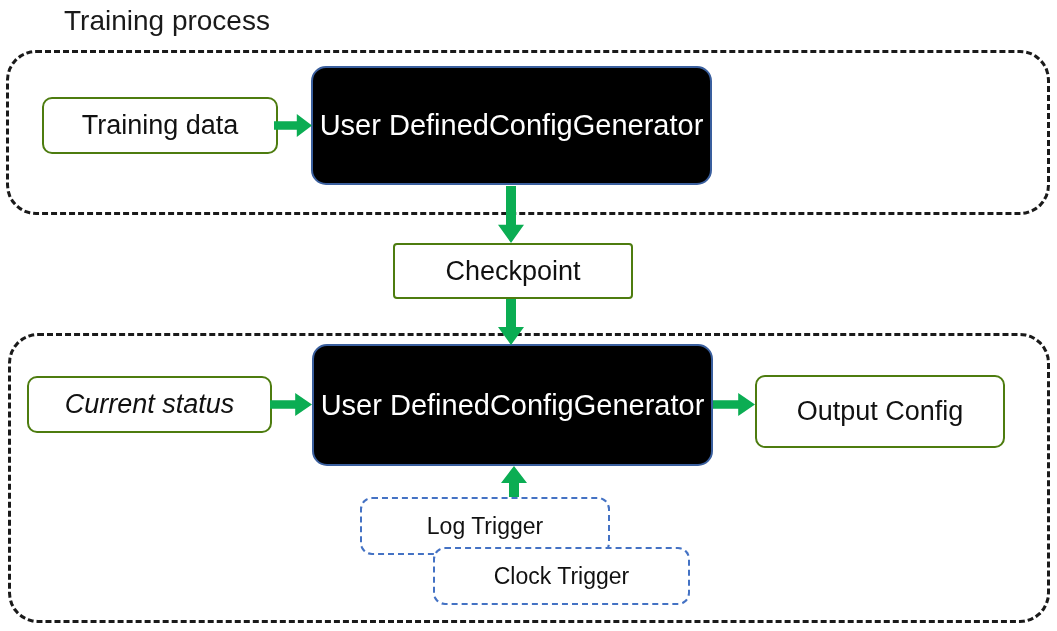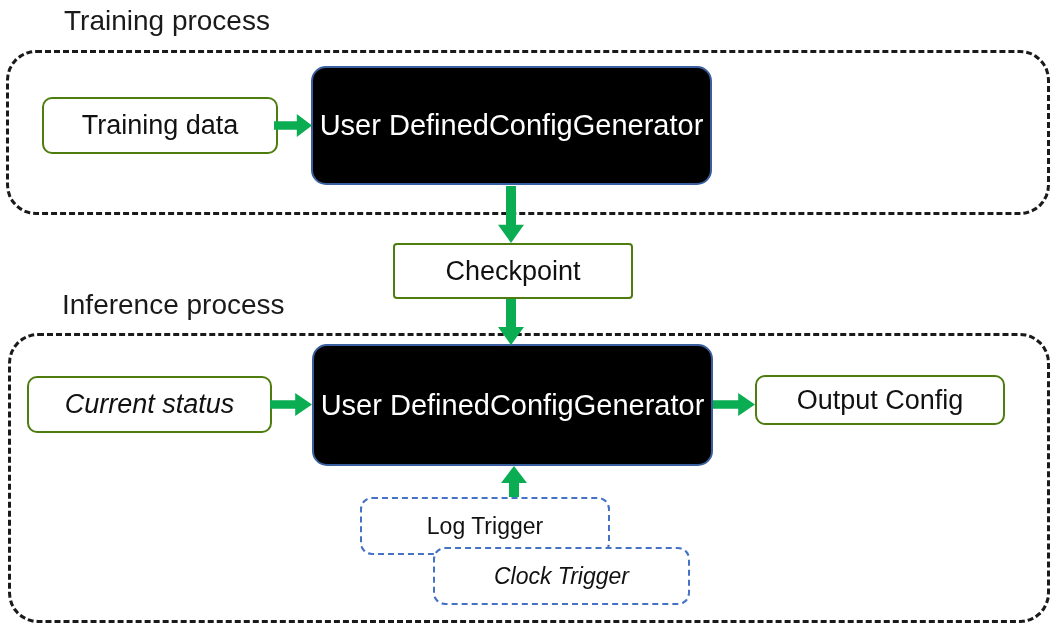--- a/index.html
+++ b/index.html
@@ -115,21 +115,20 @@
   </div>
 
   <div class="wbox" style="left:393px; top:243px; width:240px; height:56px; border-radius:4px;">Checkpoint</div>
 
   <div class="arrow" style="left:498px; top:299px; width:26px; height:46px;">
     <svg viewBox="0 0 26 46" preserveAspectRatio="none" aria-hidden="true">
       <polygon points="8,0 18,0 18,28 26,28 13,46 0,28 8,28"></polygon>
     </svg>
   </div>
 
-  <div class="section-label" style="left:18px; top:288px;">Inference process</div>
 
   <div class="region" style="left:8px; top:333px; width:1042px; height:290px;"></div>
 
   <div class="wbox" style="left:27px; top:376px; width:245px; height:57px;font-style:italic;">Current status</div>
 
   <div class="arrow" style="left:270px; top:392px; width:42px; height:25px;">
     <svg viewBox="0 0 40 24" preserveAspectRatio="none" aria-hidden="true">
       <polygon points="0,8 24,8 24,1 40,12 24,23 24,16 0,16"></polygon>
     </svg>
   </div>
@@ -138,25 +137,25 @@
     <span>User Defined</span>
     <span>ConfigGenerator</span>
   </div>
 
   <div class="arrow" style="left:713px; top:392px; width:42px; height:25px;">
     <svg viewBox="0 0 40 24" preserveAspectRatio="none" aria-hidden="true">
       <polygon points="0,8 24,8 24,1 40,12 24,23 24,16 0,16"></polygon>
     </svg>
   </div>
 
-  <div class="wbox" style="left:755px; top:375px; width:250px; height:50px;">Output Config</div>
+  <div class="wbox" style="left:755px; top:375px; width:250px; height:73px;">Output Config</div>
 
   <div class="arrow" style="left:501px; top:466px; width:26px; height:31px;">
     <svg viewBox="0 0 26 31" preserveAspectRatio="none" aria-hidden="true">
       <polygon points="13,0 26,17 18,17 18,31 8,31 8,17 0,17"></polygon>
     </svg>
   </div>
 
   <div class="tbox" style="left:360px; top:497px; width:250px; height:58px; z-index:1;">Log Trigger</div>
 
-  <div class="tbox" style="left:433px; top:547px; width:257px; height:58px; z-index:2;font-style:italic;">Clock Trigger</div>
+  <div class="tbox" style="left:433px; top:547px; width:257px; height:58px; z-index:2;">Clock Trigger</div>
 
 </div>
 
 </body></html>

